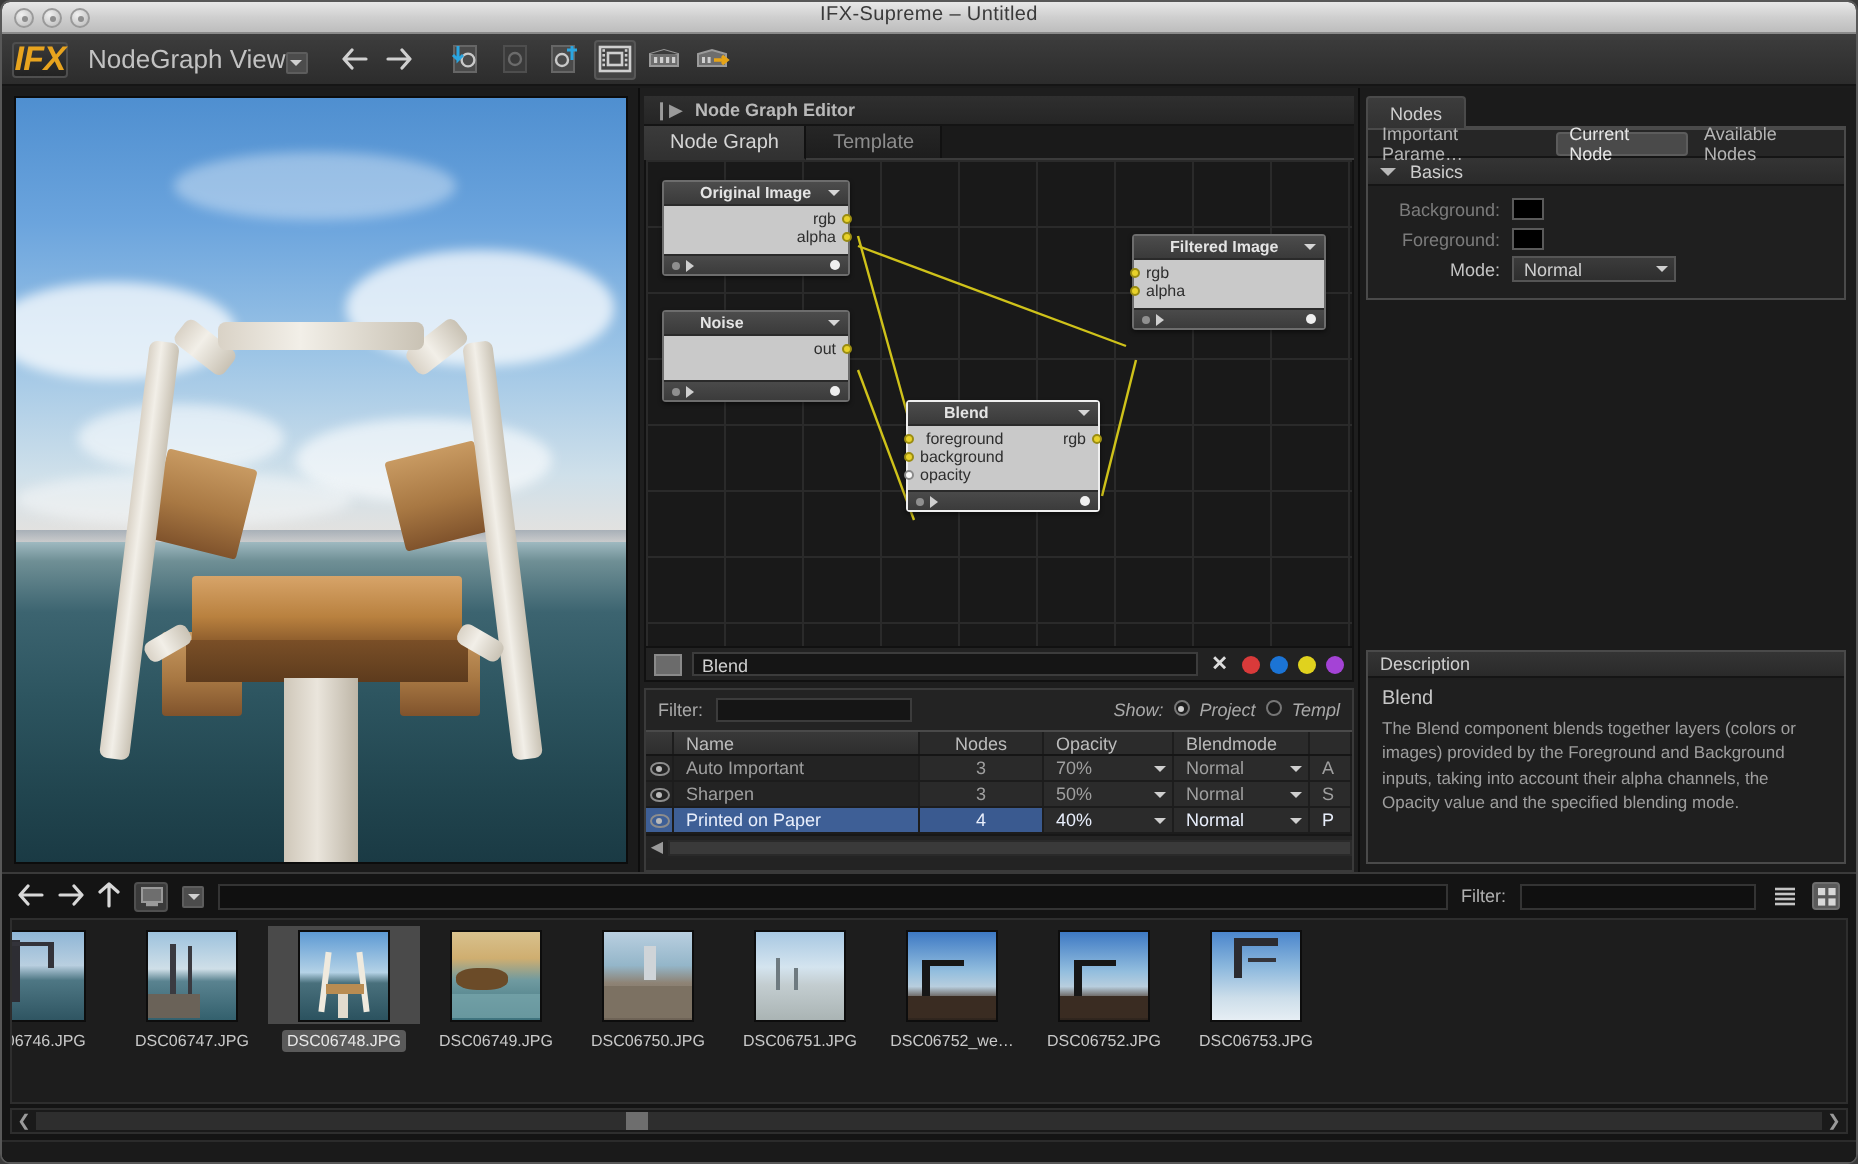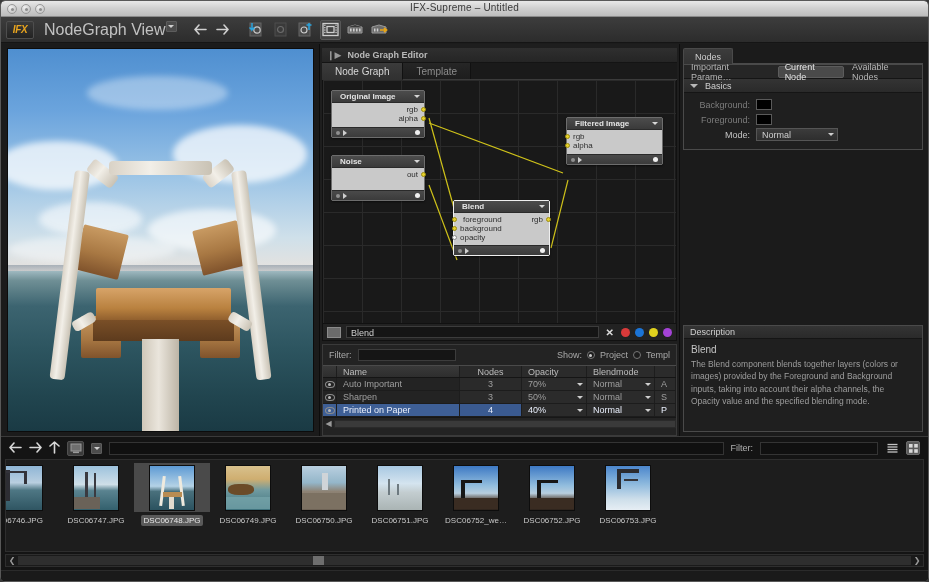--- a/index.html
+++ b/index.html
@@ -45,26 +45,26 @@
   .toolbar {
     height: 26px; background: linear-gradient(to bottom,#3d3d3d,#2c2c2c);
     border-bottom: 1px solid #151515;
     display: flex; align-items: center; padding: 0 5px; gap: 4px;
   }
   .logo {
     width: 28px; height: 18px; border-radius: 2px;
     background: linear-gradient(to bottom,#3a3a3a,#222);
     border: 1px solid #4e4e4e;
     color: #e8a41e; font-weight: bold; font-style: italic;
-    font-size: 10px; display: flex; align-items: center; justify-content: center;
+    font-size: 17px; display: flex; align-items: center; justify-content: center;
     letter-spacing: -.3px;
   }
   .view-menu {
-    display: flex; align-items: flex-start; gap: 0;
-    color: #c2c2c2; font-size: 16px; padding: 0 2px 0 6px;
+    display: flex; align-items: flex-end; gap: 0;
+    color: #c2c2c2; font-size: 13px; padding: 0 2px 0 6px;
   }
   .caret-box {
     width: 11px; height: 11px; background: #4c4c4c; border: 1px solid #5d5d5d;
     border-radius: 1px; display:flex; align-items:center; justify-content:center;
   }
   .caret { width:0;height:0;border-left:3px solid transparent;border-right:3px solid transparent;border-top:3px solid #cfcfcf; }
   .tb-sep { width: 5px; }
   .arrow-btn {
     width: 18px; height: 18px; display: flex; align-items: center; justify-content: center;
     color: #cfcfcf; font-size: 13px; line-height: 1;
@@ -161,21 +161,21 @@
   .node {
     position: absolute; width: 94px;
     border: 1px solid #6d6d6d; border-radius: 2px;
     background: #c9c9c9; box-shadow: 0 1px 2px rgba(0,0,0,.5);
   }
   .node.wide { width: 97px; }
   .node-title {
     height: 12px; background: linear-gradient(to bottom,#4c4c4c,#3a3a3a);
     color: #e4e4e4; font-size: 8px; font-weight: bold;
     display:flex; align-items:center; justify-content:space-between;
-    padding: 0 4px 0 8px; border-bottom: 1px solid #2a2a2a;
+    padding: 0 4px 0 18px; border-bottom: 1px solid #2a2a2a;
   }
   .node-title .caret { border-top-color:#d6d6d6; }
   .node-body { background: #c9c9c9; padding: 2px 4px; min-height: 14px; }
   .port-row { display:flex; align-items:center; font-size: 8px; color: #2e2e2e; height: 9px; }
   .port-row.out { justify-content: flex-end; }
   .port-row.in { justify-content: flex-start; }
   .dot { width:5px;height:5px;border-radius:50%;background:#e8d22a;border:1px solid #9a8c12;display:inline-block; }
   .dot.hollow { background:#fbfbfb; border-color:#8a8a8a; }
   .port-row.out .dot { margin-left: 3px; margin-right:-6px; }
   .port-row.in .dot { margin-right: 3px; margin-left:-6px; }
@@ -208,21 +208,21 @@
     margin-top: 3px; background:#232323; border:1px solid #3a3a3a;
     display:flex; flex-direction:column; flex: 0 0 92px;
   }
   .filterbar {
     height: 20px; display:flex; align-items:center; padding: 0 6px;
     font-size: 9px; color:#a9a9a9; gap:6px;
   }
   .f-input {
     width: 98px; height: 12px; background:#151515; border:1px solid #3c3c3c;
   }
-  .show-grp { margin-left:auto; display:flex; align-items:center; gap:5px; }
+  .show-grp { margin-left:auto; display:flex; align-items:flex-start; gap:5px;font-style:italic; }
   .radio { width:8px;height:8px;border-radius:50%;border:1px solid #767676;background:#1c1c1c;position:relative; }
   .radio.on::after{content:"";position:absolute;left:1.5px;top:1.5px;width:3px;height:3px;border-radius:50%;background:#cfcfcf;}
   .tbl { font-size: 9px; color:#bdbdbd; }
   .tbl-head {
     display:flex; height:13px; align-items:center;
     background: linear-gradient(to bottom,#393939,#2e2e2e);
     border-top:1px solid #4a4a4a; border-bottom:1px solid #151515;
   }
   .tbl-head .c { padding-left:6px; border-right:1px solid #1d1d1d; height:100%; display:flex; align-items:center; color:#bcbcbc;}
   .row { display:flex; height:13px; align-items:center; border-bottom:1px solid #1c1c1c; color:#9f9f9f;}

